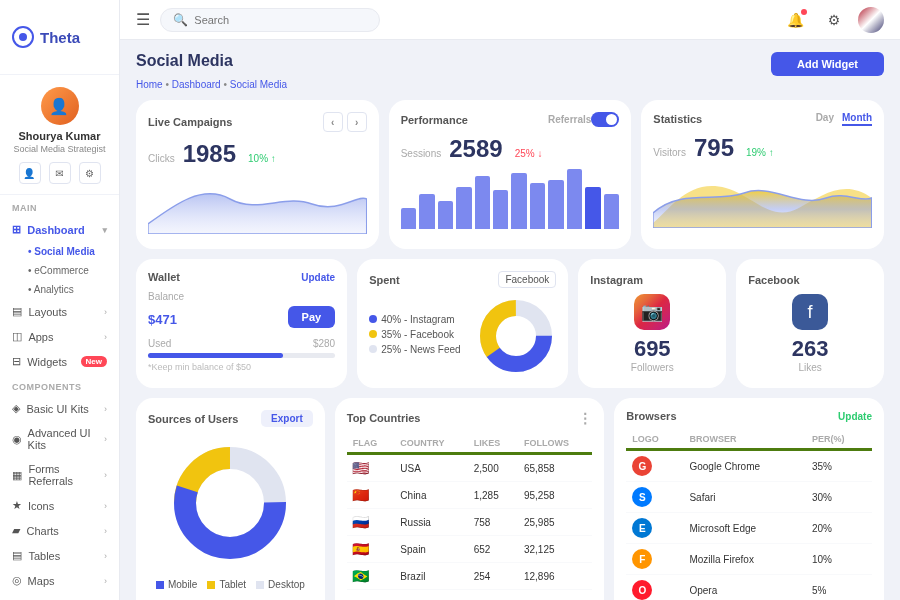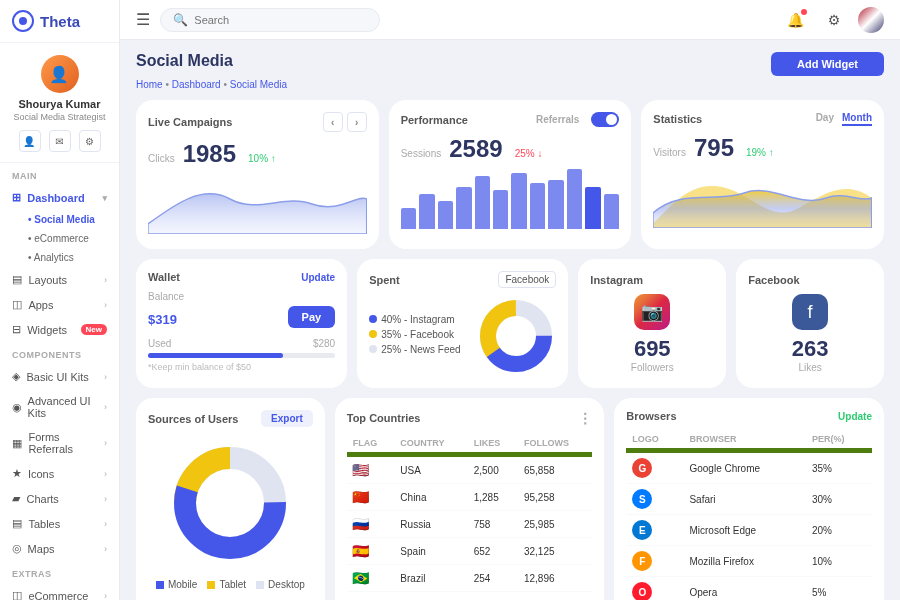--- a/index.html
+++ b/index.html
@@ -1,20 +1,20 @@
 <!DOCTYPE html>
 <html><head>
   <meta charset="utf-8">
   <style>
     * { box-sizing: border-box; margin: 0; padding: 0; }
     body { font-family: 'Segoe UI', Arial, sans-serif; background: #f0f2f8; font-size: 12px; color: #333; display: flex; height: 600px; width: 900px; overflow: hidden; }
 
     
     #sidebar { width: 120px; background: #fff; border-right: 1px solid #e8eaf0; display: flex; flex-direction: column; flex-shrink: 0; overflow-y: auto; }
-    .sidebar-logo { display: flex; align-items: center; padding: 10px 12px; gap: 6px; font-weight: 700; font-size: 15px; color: #3b4ab8; border-bottom: 1px solid #f0f2f8; }
+    .sidebar-logo { display: flex; align-items: center; padding: 26px 12px; gap: 6px; font-weight: 700; font-size: 15px; color: #3b4ab8; border-bottom: 1px solid #f0f2f8; }
     .sidebar-logo-icon { width: 22px; height: 22px; }
     .sidebar-user { display: flex; flex-direction: column; align-items: center; padding: 12px 8px 10px; border-bottom: 1px solid #f0f2f8; }
     .avatar { width: 38px; height: 38px; border-radius: 50%; background: linear-gradient(135deg, #ff9a4a, #e06020); display: flex; align-items: center; justify-content: center; color: white; font-size: 16px; margin-bottom: 5px; }
     .user-name { font-weight: 600; font-size: 11px; text-align: center; }
     .user-role { font-size: 9px; color: #888; text-align: center; margin-top: 2px; }
     .user-icons { display: flex; gap: 8px; margin-top: 8px; }
     .user-icon-btn { width: 22px; height: 22px; border: 1px solid #e0e4f0; border-radius: 4px; display: flex; align-items: center; justify-content: center; cursor: pointer; font-size: 10px; color: #666; }
     .sidebar-section-label { font-size: 9px; color: #aaa; padding: 8px 12px 4px; font-weight: 600; letter-spacing: 0.5px; }
     .sidebar-item { display: flex; align-items: center; justify-content: space-between; padding: 6px 12px; cursor: pointer; color: #555; font-size: 11px; }
     .sidebar-item.active { color: #4557e8; font-weight: 600; }
@@ -46,21 +46,21 @@
     .cards-row { display: grid; grid-template-columns: 1fr 1fr 1fr; gap: 10px; margin-bottom: 10px; }
     .card { background: #fff; border-radius: 17px; padding: 12px; }
     .card-title { font-size: 11px; font-weight: 600; color: #555; margin-bottom: 8px; display: flex; align-items: center; justify-content: space-between; }
     .card-nav { display: flex; gap: 4px; }
     .card-nav-btn { width: 20px; height: 20px; border: 1px solid #e0e4f0; border-radius: 4px; display: flex; align-items: center; justify-content: center; cursor: pointer; font-size: 10px; color: #888; }
     .stat-label { font-size: 10px; color: #aaa; }
     .stat-val { font-size: 24px; font-weight: 700; color: #2d3561; }
     .stat-change { font-size: 10px; color: #2ecc71; margin-left: 4px; }
     .stat-change.down { color: #ff4757; }
     .stat-row { display: flex; align-items: baseline; gap: 8px; margin: 4px 0 6px; }
-    .toggle-switch { display: flex; align-items: center; gap: 12px; }
+    .toggle-switch { display: flex; align-items: center; gap: 0; }
     .toggle { width: 28px; height: 15px; background: #4557e8; border-radius: 8px; position: relative; cursor: pointer; }
     .toggle::after { content: ''; width: 11px; height: 11px; background: white; border-radius: 50%; position: absolute; right: 2px; top: 2px; }
     .day-month { display: flex; gap: 8px; font-size: 10px; }
     .day-month .active-tab { color: #4557e8; border-bottom: 2px solid #4557e8; padding-bottom: 1px; cursor: pointer; }
     .day-month .tab { color: #aaa; cursor: pointer; }
 
     
     .wave-chart { width: 100%; height: 60px; }
     .bar-chart-container { width: 100%; height: 60px; display: flex; align-items: flex-end; gap: 3px; }
     .bar { background: #4557e8; border-radius: 2px 2px 0 0; flex: 1; opacity: 0.7; }
@@ -82,21 +82,21 @@
     .insta-fb-card { display: flex; flex-direction: column; align-items: center; justify-content: center; }
     .social-icon { width: 36px; height: 36px; border-radius: 10px; display: flex; align-items: center; justify-content: center; font-size: 18px; margin-bottom: 6px; }
     .insta-icon { background: linear-gradient(135deg, #f09433, #e6683c, #dc2743, #cc2366, #bc1888); color: white; }
     .fb-icon { background: #3b5998; color: white; }
     .social-count { font-size: 22px; font-weight: 700; color: #2d3561; }
     .social-label { font-size: 10px; color: #aaa; }
 
     
     .row3 { display: grid; grid-template-columns: 0.7fr 1fr 1fr; gap: 10px; }
     .table-sm { width: 100%; border-collapse: collapse; }
-    .table-sm th { font-size: 9px; color: #aaa; font-weight: 600; padding: 4px 6px; text-align: left; border-bottom: 5px solid #4d7c0f; }
+    .table-sm th { font-size: 9px; color: #aaa; font-weight: 600; padding: 4px 6px; text-align: left; border-bottom: 3px solid #4d7c0f; }
     .table-sm td { font-size: 10px; padding: 5px 6px; border-bottom: 1px solid #f8f9fb; }
     .country-flag { font-size: 14px; }
     .browser-logo { width: 20px; height: 20px; border-radius: 50%; display: flex; align-items: center; justify-content: center; font-size: 10px; font-weight: 700; }
     .export-btn { background: #eef0fb; color: #4557e8; border: none; border-radius: 5px; padding: 3px 10px; font-size: 10px; cursor: pointer; font-weight: 600; }
     .update-btn { color: #2ecc71; font-size: 10px; cursor: pointer; background: none; border: none; font-weight: 600; }
     .dropdown-btn { background: none; border: 1px solid #e0e4f0; border-radius: 4px; padding: 2px 6px; font-size: 10px; cursor: pointer; color: #555; }
     .sources-legend { display: flex; gap: 10px; margin-top: 8px; justify-content: center; flex-wrap: wrap; }
   </style>
 </head>
 <body>
@@ -332,21 +332,21 @@
     <div class="row2">
 
       <div class="card">
         <div class="card-title">
           <span>Wallet</span>
           <span style="font-size:10px;color:#4557e8;cursor:pointer">Update</span>
         </div>
         <div class="balance-label">Balance</div>
         <div style="display:flex;align-items:center;justify-content:space-between;margin-bottom:6px">
           <div class="wallet-balance">
-            <span>$</span><span>319</span>
+            <span>$</span><span>471</span>
           </div>
           <button class="pay-btn">Pay</button>
         </div>
         <div class="wallet-used">
           <span>Used</span>
           <span>$280</span>
         </div>
         <div class="progress-bar">
           <div class="progress-fill" id="wallet-progress-fill" style="width: 72%;"></div>
         </div>

